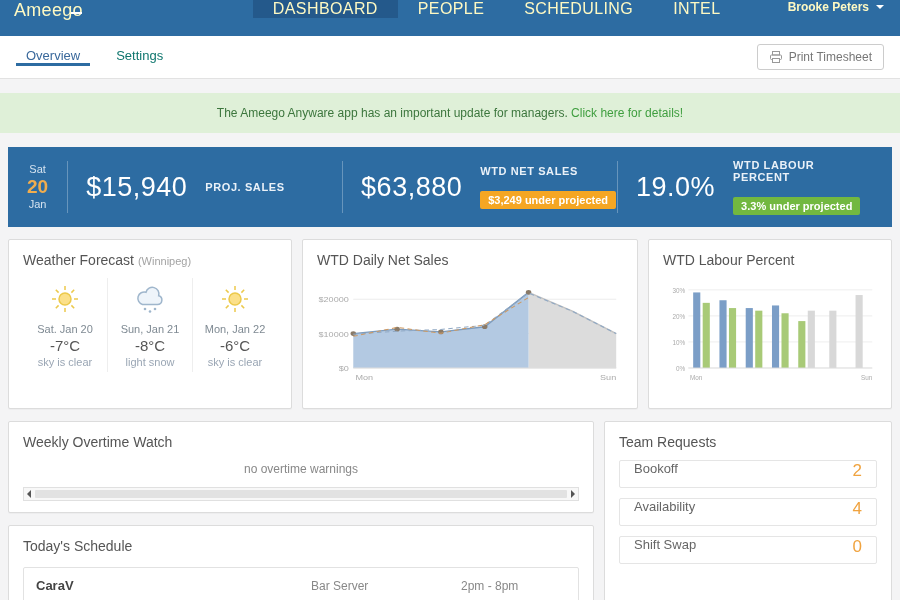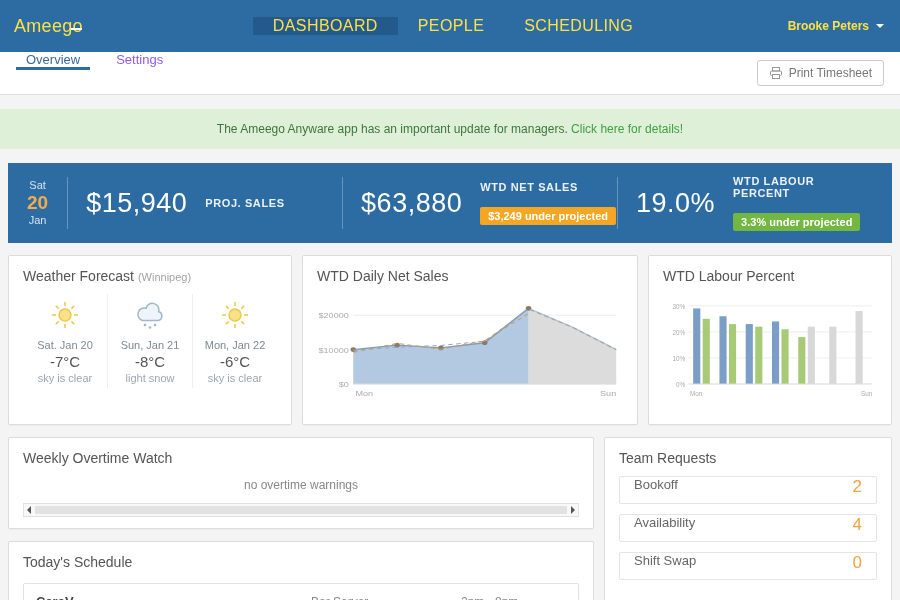--- a/index.html
+++ b/index.html
@@ -1,31 +1,31 @@
 <!DOCTYPE html>
 <html><head>
 <meta charset="utf-8">
 <style>
   *{margin:0;padding:0;box-sizing:border-box}
   html,body{width:900px;height:600px;overflow:hidden}
   body{font-family:"Liberation Sans",sans-serif;background:#f4f4f5;position:relative}
 
   
-  .navbar{height:52px;background:#2d6ca2;display:flex;align-items:center;color:#fde047}
+  .navbar{height:36px;background:#2d6ca2;display:flex;align-items:flex-start;color:#fef9c3}
   .logo{display:flex;align-items:center;padding:0 14px;font-size:18px;letter-spacing:.3px;position:relative}
   .logo::after{content:"";position:absolute;right:15px;bottom:7px;width:11px;height:2px;background:#fff}
   .main-nav{display:flex;margin-left:156px}
   .nav-item{display:flex;align-items:center;padding:0 20px;font-size:16px;letter-spacing:.4px;cursor:pointer}
   .nav-item.active{background:#24598b}
   .user{margin-left:auto;display:flex;align-items:center;gap:7px;padding:0 16px;font-size:12px;font-weight:bold;cursor:pointer}
   .caret-down{width:0;height:0;border:4px solid transparent;border-top-color:#fff;margin-top:4px}
 
   
-  .tabbar{height:43px;background:#fff;border-bottom:1px solid #e2e2e2;display:flex;align-items:flex-start;padding:0 8px}
-  .tab{display:flex;align-items:center;padding:0 10px;margin:0 8px;font-size:13px;color:#8b5cf6;cursor:pointer;border-bottom:3px solid transparent}
+  .tabbar{height:43px;background:#fff;border-bottom:1px solid #e2e2e2;display:flex;align-items:center;padding:0 8px}
+  .tab{display:flex;align-items:center;padding:0 10px;margin:0 8px;font-size:13px;color:#0f766e;cursor:pointer;border-bottom:3px solid transparent}
   .tab.active{color:#39689b;border-bottom-color:#2d6ca2}
   .print-btn{margin-left:auto;align-self:center;margin-right:8px;display:flex;align-items:center;gap:6px;border:1px solid #ccc;border-radius:3px;background:#fff;padding:5px 11px;font-size:12px;color:#777;cursor:pointer}
 
   
   .banner{margin-top:14px;background:#dff0d8;color:#3c763d;font-size:12px;text-align:center;padding:13px 0}
   .banner-link{color:#3f9e3f;cursor:pointer}
 
   
   .statsbar{margin:14px 8px 0;height:80px;background:#2d6ca2;display:flex;align-items:center;color:#fff}
   .vdiv{width:1px;height:52px;background:rgba(255,255,255,.28)}
@@ -84,20 +84,21 @@
 </style>
 </head>
 <body>
 
 <header class="navbar">
   <div class="logo">Ameego</div>
   <nav class="main-nav">
     <a class="nav-item active">DASHBOARD</a>
     <a class="nav-item">PEOPLE</a>
     <a class="nav-item">SCHEDULING</a>
+    <a class="nav-item">INTEL</a>
   </nav>
   <div class="user">
     <span>Brooke Peters</span>
     <span class="caret-down"></span>
   </div>
 </header>
 
 <div class="tabbar">
   <a class="tab active">Overview</a>
   <a class="tab">Settings</a>

